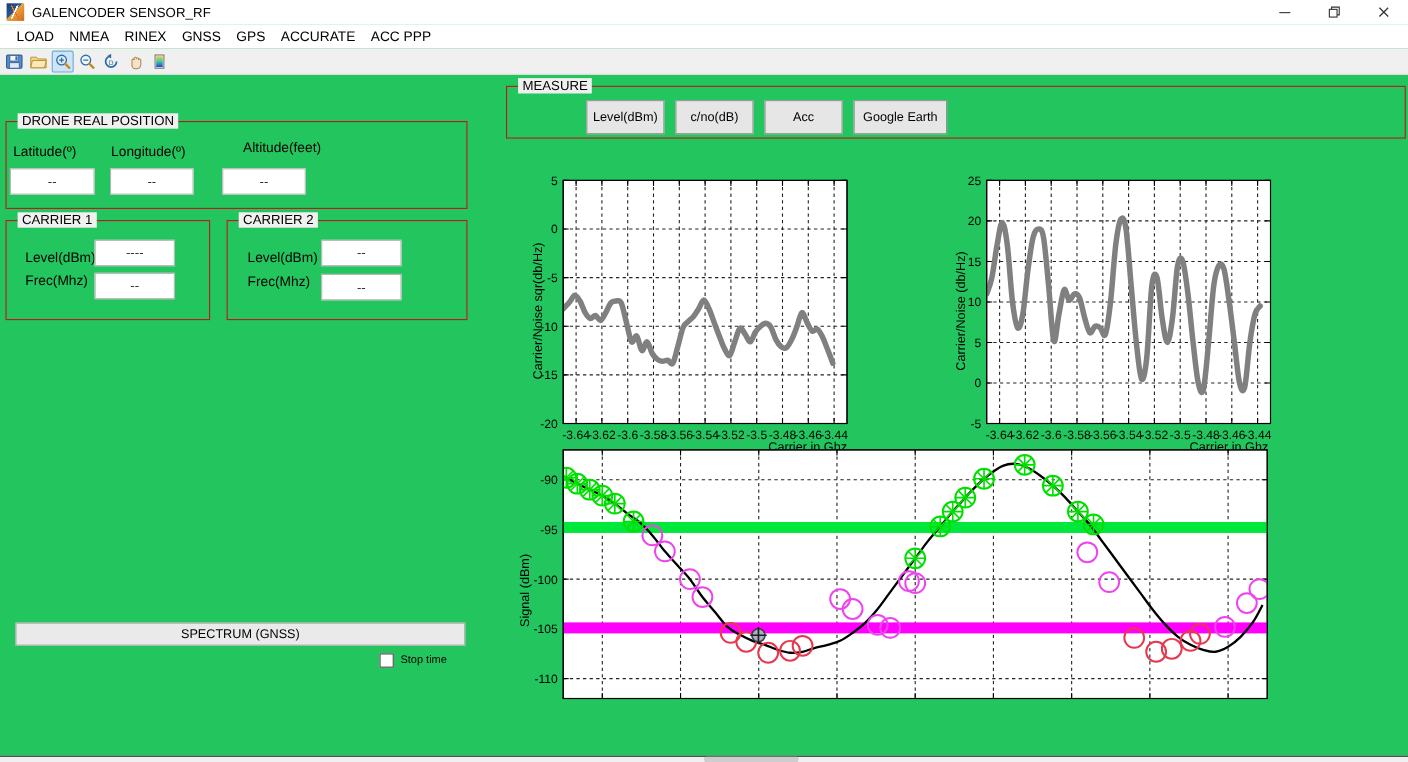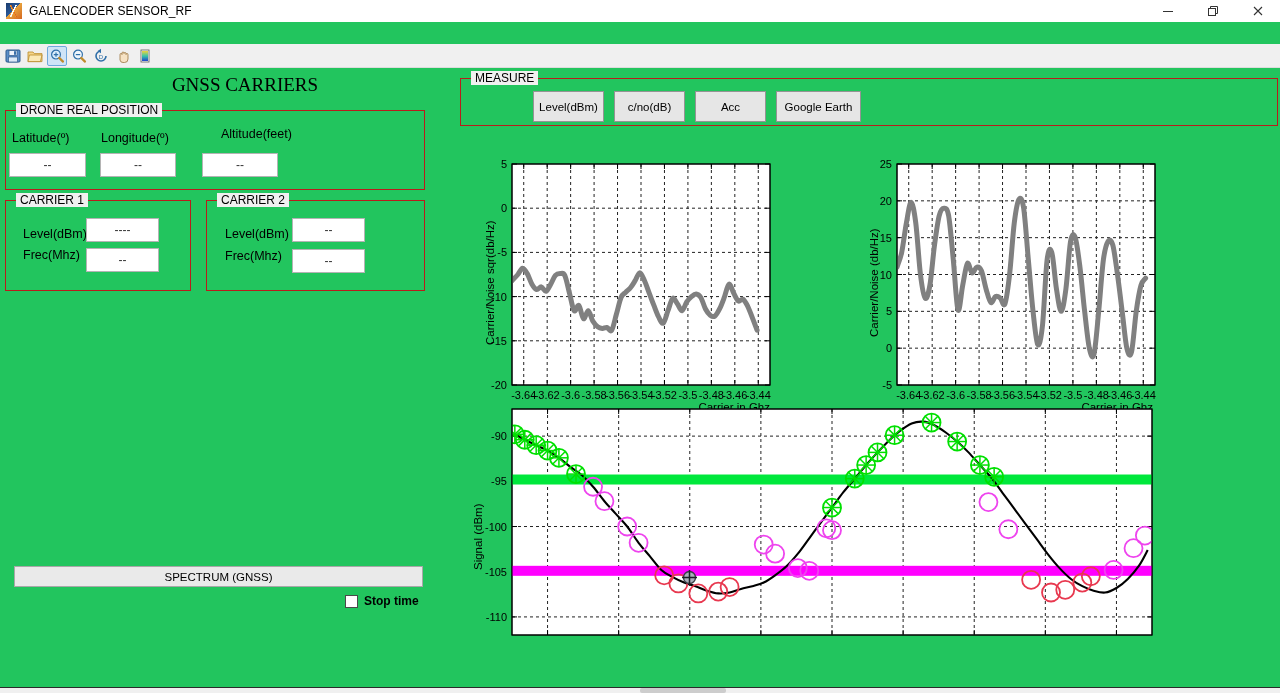--- a/index.html
+++ b/index.html
@@ -100,21 +100,21 @@
     display:flex; align-items:center; justify-content:center;
     font-size: 11.5px; color:#000;
   }
   .stoptime-wrap {
     position: absolute; left: 345px; top: 594px;
     display: flex; align-items: center; gap: 6px;
   }
   .cbox {
     width: 13px; height: 13px; background: #fff; border: 1px solid #4a4a4a;
   }
-  .stoptime-lbl { font-size: 12px; color:#000;font-weight:bold; }
+  .stoptime-lbl { font-size: 10px; color:#000; }
 
   
   .measure-buttons { position:absolute; display:flex; gap: 10px; left: 72px; top: 12px; }
   .mbtn {
     width: 71px; height: 31px;
     background: #e6e6e6; border: 1px solid #949494;
     display:flex; align-items:center; justify-content:center;
     font-size: 11.5px; color:#000; white-space:nowrap;
   }
   .mbtn.wide { width: 85px; }
@@ -170,20 +170,29 @@
         </svg>
       </div>
       <div class="winbtn close">
         <svg width="12" height="12" viewBox="0 0 12 12">
           <path d="M2 2 L10 10 M10 2 L2 10" stroke="#333" stroke-width="1.1" fill="none"></path>
         </svg>
       </div>
     </div>
   </div>
 
+  <div class="menubar">
+    <div class="menuitem">LOAD</div>
+    <div class="menuitem">NMEA</div>
+    <div class="menuitem">RINEX</div>
+    <div class="menuitem">GNSS</div>
+    <div class="menuitem">GPS</div>
+    <div class="menuitem">ACCURATE</div>
+    <div class="menuitem">ACC PPP</div>
+  </div>
 
   <div class="toolbar">
     <div class="tbtn">
       <svg width="16" height="16" viewBox="0 0 16 16">
         <rect x="1" y="2" width="14" height="12" rx="1" fill="#5b8fc9" stroke="#2d5a8e"></rect>
         <rect x="4" y="2.5" width="8" height="5" fill="#eef4fb" stroke="#2d5a8e" stroke-width=".7"></rect>
         <rect x="9" y="3.2" width="2" height="3.6" fill="#3a6fa8"></rect>
         <rect x="3.5" y="9" width="9" height="5" fill="#dce9f7" stroke="#2d5a8e" stroke-width=".7"></rect>
       </svg>
     </div>
@@ -227,21 +236,20 @@
             <linearGradient id="cbg" x1="0" y1="1" x2="0" y2="0">
           <stop offset="0" stop-color="#2244cc"></stop>
               <stop offset=".5" stop-color="#39c6a8"></stop>
               <stop offset="1" stop-color="#f2d23a"></stop>
         </linearGradient>
           </defs>
       </svg>
     </div>
   </div>
 
-  <div class="page-title">GNSS CARRIERS</div>
 
   <div class="groupbox" style="left:5px; top:110px; width:420px; height:80px;">
     <div class="gb-title">DRONE REAL POSITION</div>
 
     <div class="fld-label" style="left:6px;  top:20px;">Latitude(º)</div>
     <div class="fld-label" style="left:95px; top:20px;">Longitude(º)</div>
     <div class="fld-label" style="left:215px;top:16px;">Altitude(feet)</div>
 
     <div class="txtbox" style="left:3px;   top:42px; width:77px; height:24px;">--</div>
     <div class="txtbox" style="left:94px;  top:42px; width:76px; height:24px;">--</div>

